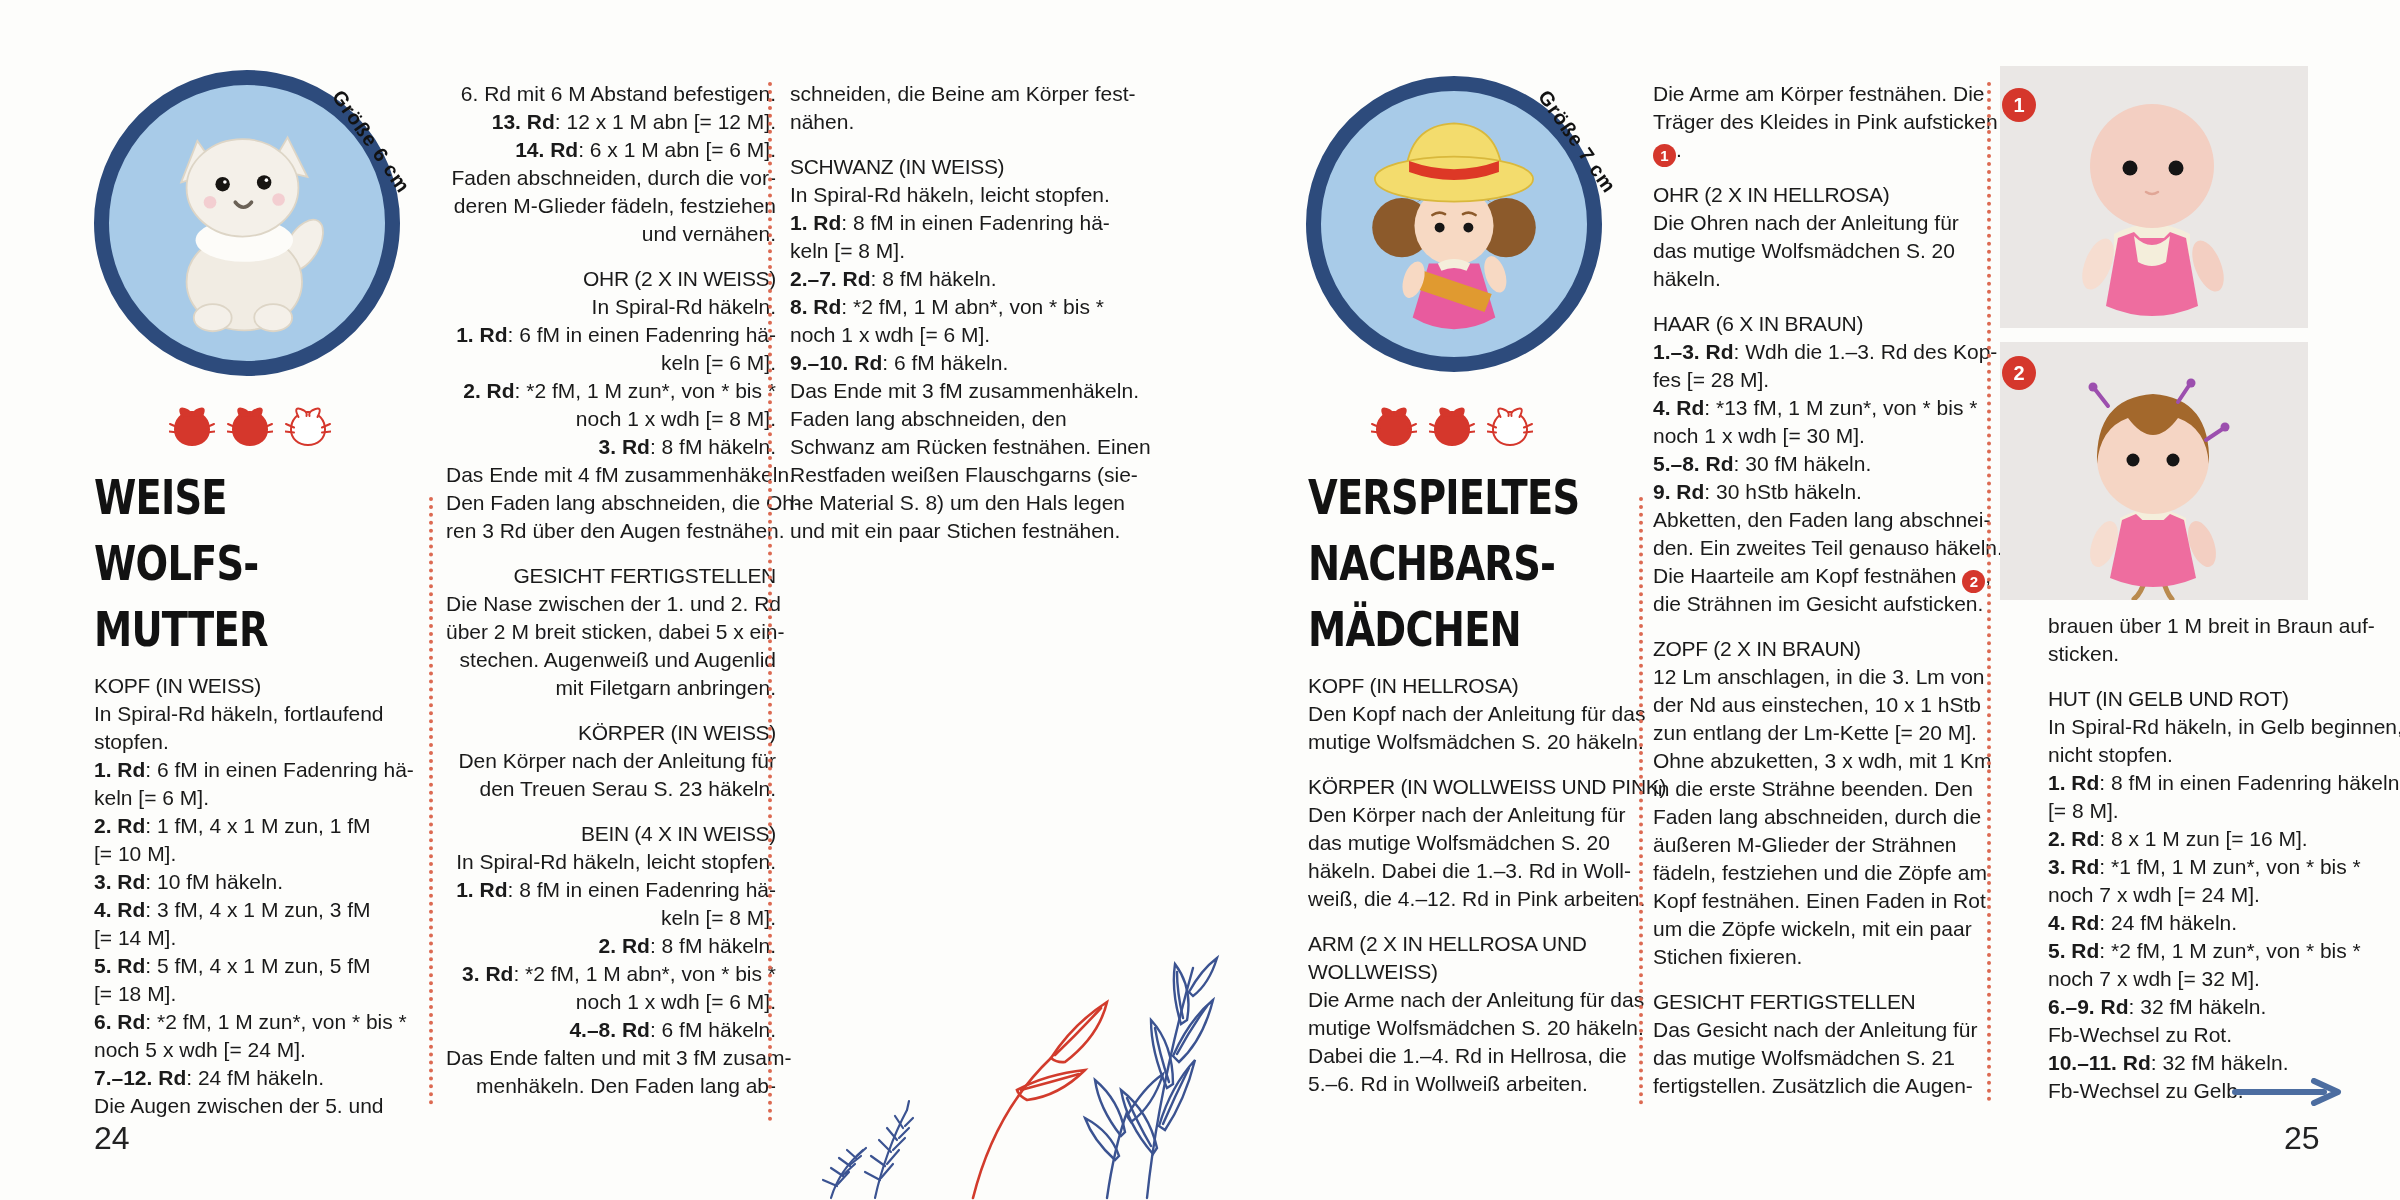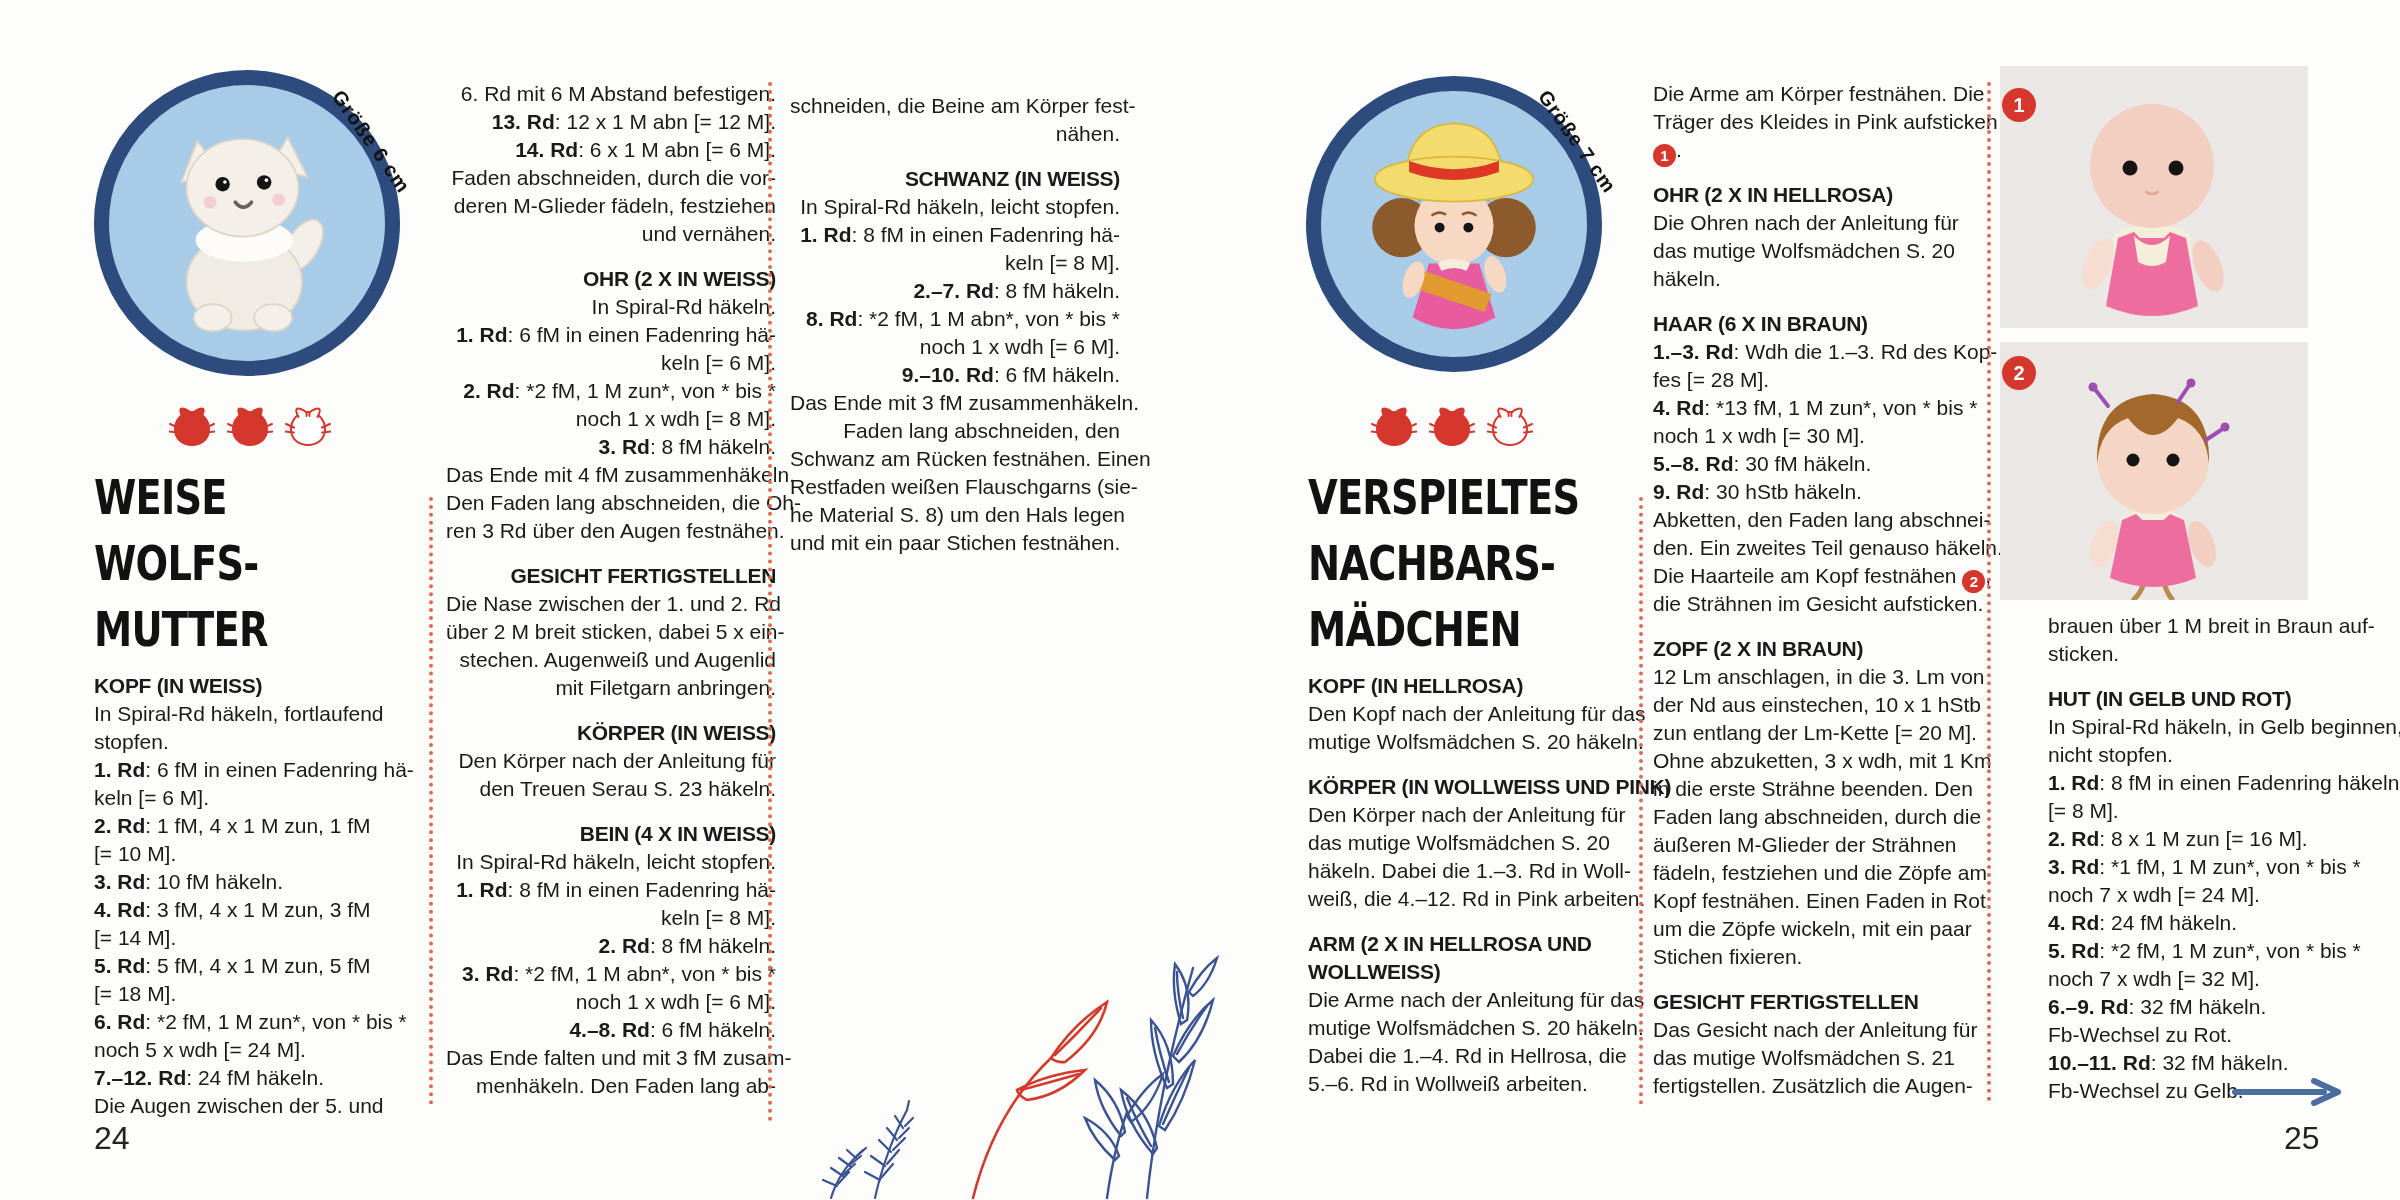--- a/index.html
+++ b/index.html
@@ -24,21 +24,21 @@
   .diff-icon svg{display:block;}
   
   .title{
     position:absolute; font-family:"DejaVu Sans", sans-serif; font-weight:bold;
     font-size:48px; line-height:66px; color:#121212; letter-spacing:-1px;
     transform:scaleX(0.8); transform-origin:0 0; white-space:nowrap;
   }
   
   .col{position:absolute; font-size:21px;}
   .para + .para{margin-top:17px;}
-  .hline{height:28px; line-height:28px; font-weight:bold; letter-spacing:-0.3px; white-space:nowrap;}
+  .hline{height:28px; line-height:28px; font-weight:normal; letter-spacing:-0.3px; white-space:nowrap;}
   .line{height:28px; line-height:28px; white-space:nowrap;}
   .line b{font-weight:bold;}
   .inline-badge{
     display:inline-block; width:23px; height:23px; border-radius:50%;
     background:#d5372c; color:#fff; text-align:center; line-height:23px;
     font-size:15px; font-weight:bold; vertical-align:-4px;
   }
   
   .divider{position:absolute; width:0; border-left:4px dotted #dc6a52;}
   
@@ -171,21 +171,21 @@
         <div class="line"><b>1. Rd</b>: 8 fM in einen Fadenring hä-</div>
         <div class="line">keln [= 8 M].</div>
         <div class="line"><b>2. Rd</b>: 8 fM häkeln.</div>
         <div class="line"><b>3. Rd</b>: *2 fM, 1 M abn*, von * bis *</div>
         <div class="line">noch 1 x wdh [= 6 M].</div>
         <div class="line"><b>4.–8. Rd</b>: 6 fM häkeln.</div>
         <div class="line">Das Ende falten und mit 3 fM zusam-</div>
         <div class="line">menhäkeln. Den Faden lang ab-</div>
       </div>
     </div>
-  <div class="col" style="left:790px;top:92px;width:330px;text-align:right;">
+  <div class="col" style="left:790px;top:80px;width:330px;">
       <div class="para">
         <div class="line">schneiden, die Beine am Körper fest-</div>
         <div class="line">nähen.</div>
       </div>
       <div class="para">
         <div class="hline">SCHWANZ (IN WEISS)</div>
         <div class="line">In Spiral-Rd häkeln, leicht stopfen.</div>
         <div class="line"><b>1. Rd</b>: 8 fM in einen Fadenring hä-</div>
         <div class="line">keln [= 8 M].</div>
         <div class="line"><b>2.–7. Rd</b>: 8 fM häkeln.</div>

